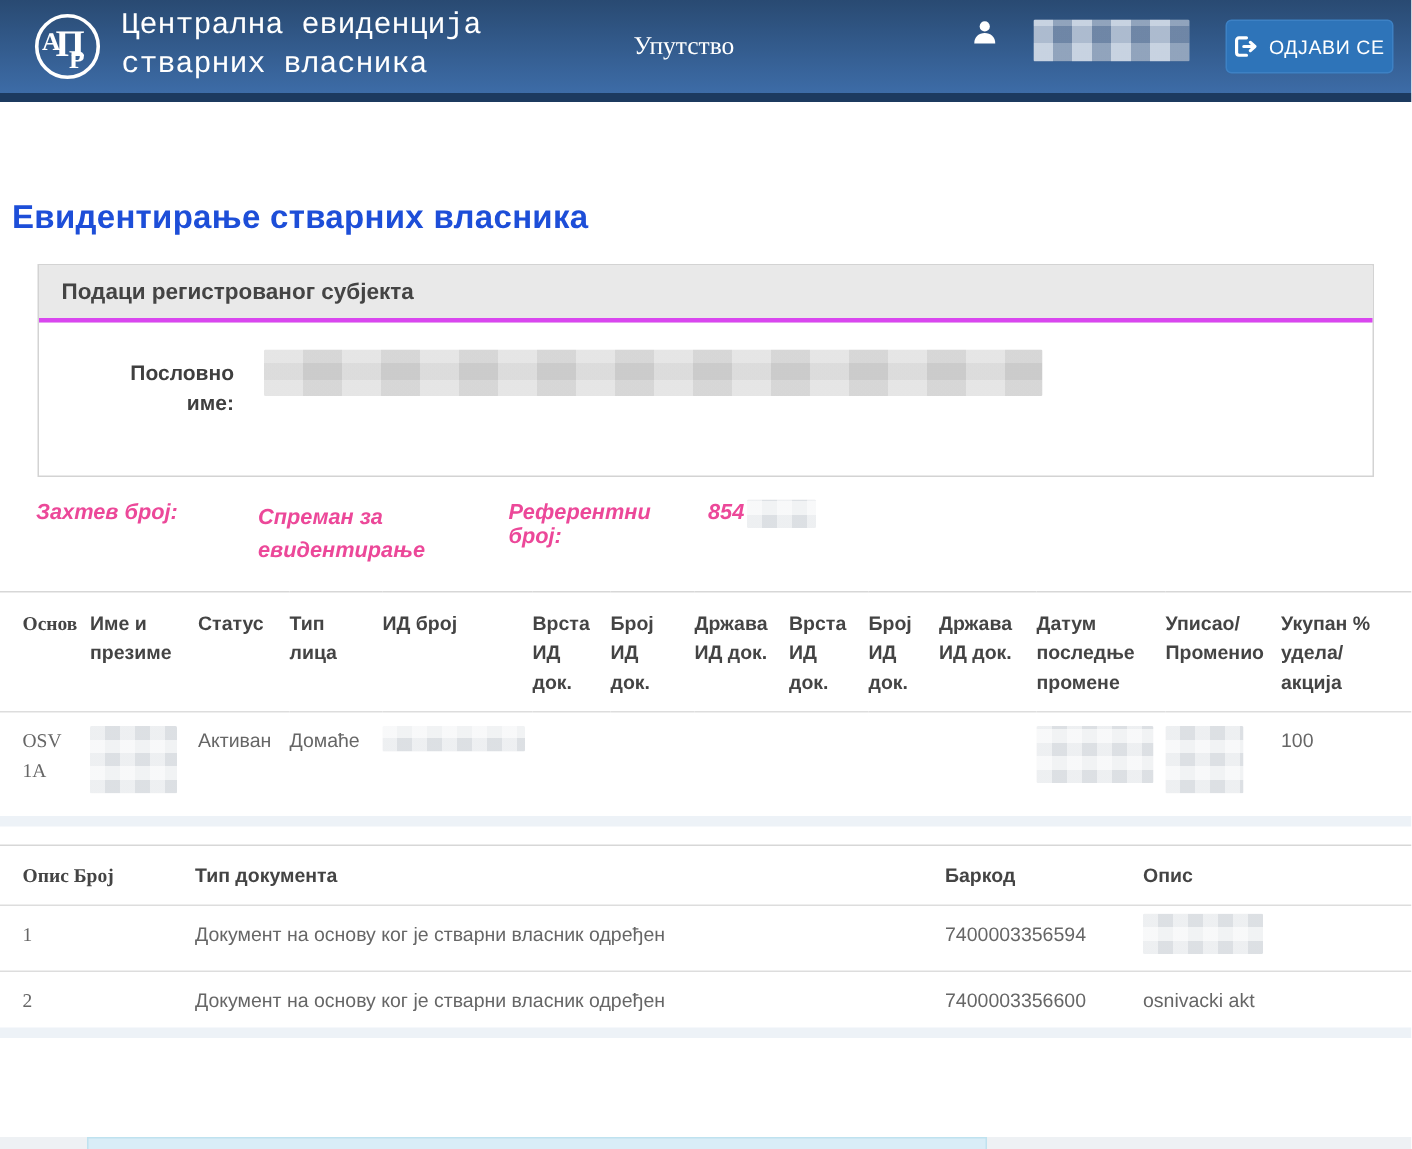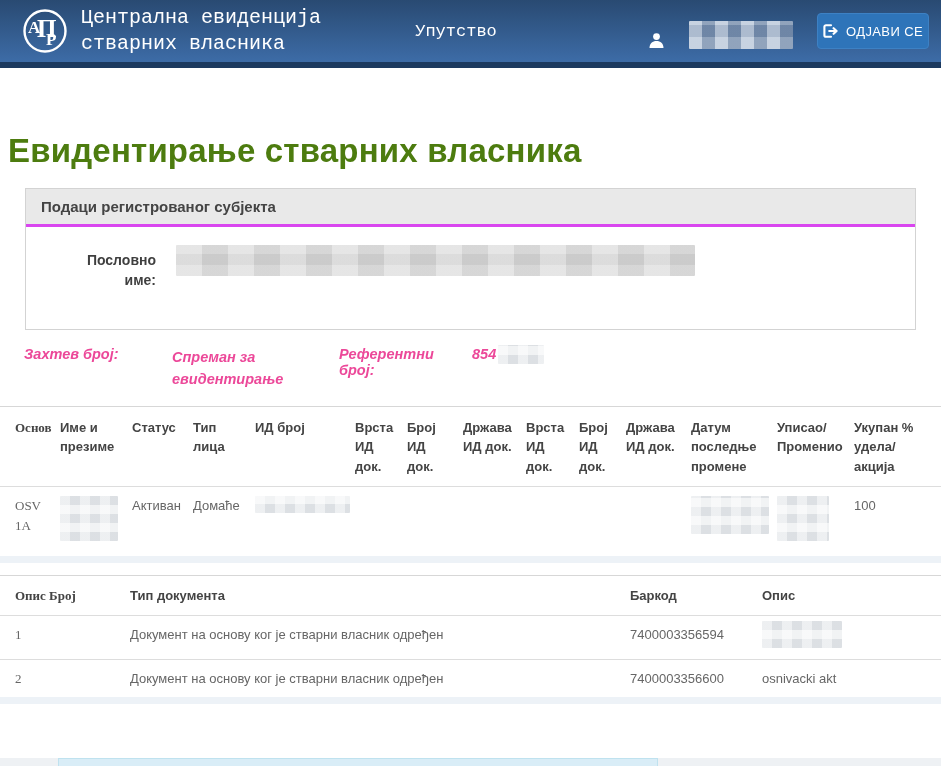--- a/index.html
+++ b/index.html
@@ -17,24 +17,24 @@
   }
   .header-accent { height:6px; background:#1c3a5f; }
   .brand { display:flex; align-items:center; gap:13px; }
   .logo-circle { width:46px; height:46px; flex:0 0 auto; }
   .brand-title {
     font-family:Liberation Mono, monospace; color:#fff;
     font-size:20px; line-height:1.3;
   }
   .nav-guide {
     position:absolute; left:376px; width:160px; text-align:center;
-    font-family:Liberation Mono, monospace; font-size:17px; color:#fff;
+    font-family:Liberation Serif, serif; font-size:17px; color:#fff;
     cursor:pointer; text-decoration:none;
   }
-  .user-area { margin-left:auto; display:flex; align-items:flex-end; gap:24px; }
+  .user-area { margin-left:auto; display:flex; align-items:flex-start; gap:24px; }
   .user-icon svg { display:block; }
   .redacted {
     display:inline-block; border-radius:1px;
     background-color:#eceef0;
     background-image:
       repeating-linear-gradient(90deg, rgba(255,255,255,.5) 0 10px, rgba(0,0,0,0) 10px 20px),
       repeating-linear-gradient(0deg, rgba(150,160,172,.18) 0 9px, rgba(255,255,255,.28) 9px 18px);
   }
   .redacted-blue {
     background-color:#8ea4c2;
@@ -46,21 +46,21 @@
   .logout-btn {
     display:flex; align-items:center; gap:8px;
     width:112px; height:36px; justify-content:center;
     background:#2e74b9; border:1px solid #3d81c4; border-radius:4px;
     color:#fff; font-size:13px; letter-spacing:.4px; cursor:pointer;
     font-family:"Liberation Sans", sans-serif;
   }
 
   
   .page-title {
-    margin:64px 0 18px 8px; font-size:33px; font-weight:bold; color:#4d7c0f;
+    margin:64px 0 18px 8px; font-size:22px; font-weight:bold; color:#1d4ed8;
     letter-spacing:.2px;
   }
 
   
   .panel { margin:0 25px; border:1px solid #d3d3d3; background:#fff; }
   .panel-header {
     background:#e9e9e9; border-bottom:3px solid #d946ef;
     padding:9px 15px; font-size:15px; font-weight:bold; color:#444;
   }
   .panel-body { padding:18px 0 38px 0; }

